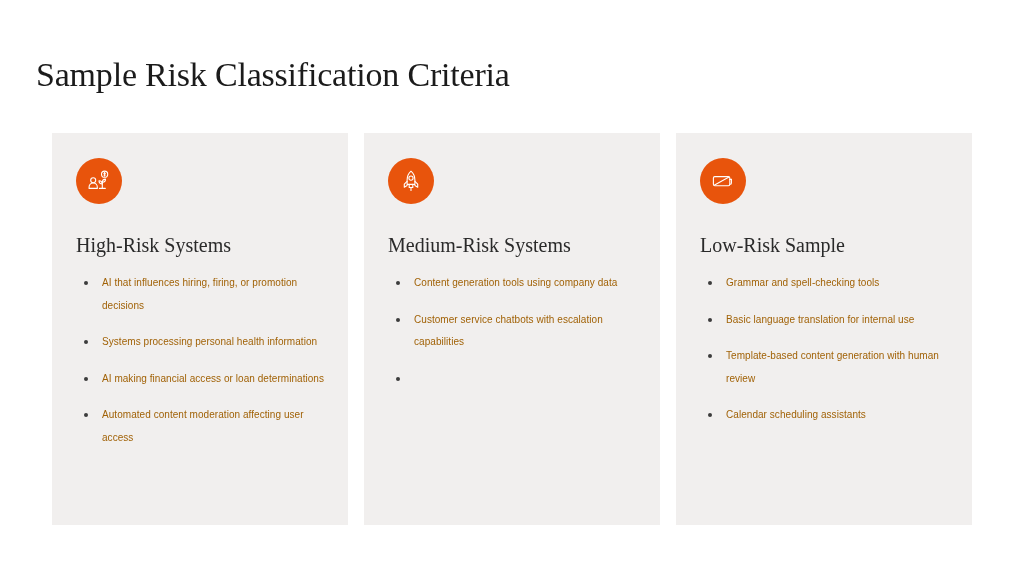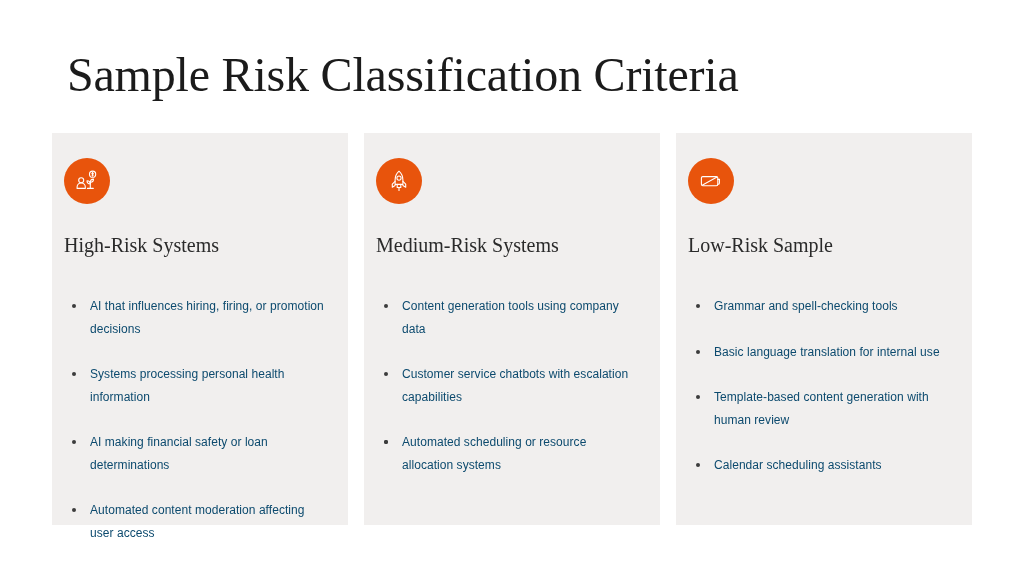--- a/index.html
+++ b/index.html
@@ -20,24 +20,24 @@
   .slide {
     position: relative;
     width: 1024px;
     height: 576px;
     background: #ffffff;
   }
 
   
   .slide-title {
     position: absolute;
-    left: 67px;
+    left: 36px;
     top: 50px;
     font-family: "Liberation Serif", "DejaVu Serif", serif;
-    font-size: 48px;
+    font-size: 34px;
     line-height: 50px;
     font-weight: 400;
     letter-spacing: -0.2px;
     color: #1b1b1b;
     white-space: nowrap;
   }
 
   
   .cards {
     position: absolute;
@@ -45,21 +45,21 @@
     top: 133px;
     width: 920px;
     height: 392px;
     display: flex;
     gap: 16px;
   }
 
   .card {
     flex: 1 1 0;
     background: #f1efee;
-    padding: 25px 24px 20px 12px;
+    padding: 25px 24px 20px 24px;
     display: flex;
     flex-direction: column;
   }
 
   
   .icon-badge {
     width: 46px;
     height: 46px;
     border-radius: 50%;
     background: #e8540c;
@@ -88,25 +88,24 @@
   .bullets {
     margin-top: 14px;
     list-style: none;
   }
 
   .bullet {
     position: relative;
     padding-left: 26px;
     margin-bottom: 14px;
     font-family: "Liberation Sans", sans-serif;
-    font-size: 12px;
+    font-size: 10px;
     line-height: 22.5px;
-    color: #0c4a6e;
+    color: #a16207;
     letter-spacing: 0.05px;
-    margin-top: 23px;
   }
 
   .bullet:last-child { margin-bottom: 0; }
 
   .bullet .dot {
     position: absolute;
     left: 8px;
     top: 9px;
     width: 4px;
     height: 4px;
@@ -143,21 +142,21 @@
         <li class="bullet">
           <span class="dot"></span>
           <span>AI that influences hiring, firing, or promotion decisions</span>
         </li>
         <li class="bullet">
           <span class="dot"></span>
           <span>Systems processing personal health information</span>
         </li>
         <li class="bullet">
           <span class="dot"></span>
-          <span>AI making financial safety or loan determinations</span>
+          <span>AI making financial access or loan determinations</span>
         </li>
         <li class="bullet">
           <span class="dot"></span>
           <span>Automated content moderation affecting user access</span>
         </li>
       </ul>
     </section>
 
     <section class="card">
       <div class="icon-badge">
@@ -178,24 +177,20 @@
           <span class="dot"></span>
           <span>Content generation tools using company data</span>
         </li>
         <li class="bullet">
           <span class="dot"></span>
           <span>Customer service chatbots with escalation capabilities</span>
         </li>
         <li class="bullet">
           <span class="dot"></span>
         </li>
-        <li class="bullet">
-          <span class="dot"></span>
-          <span>Automated scheduling or resource allocation systems</span>
-        </li>
       </ul>
     </section>
 
     <section class="card">
       <div class="icon-badge">
         <svg width="26" height="26" viewBox="0 0 26 26" fill="none" stroke="#ffffff" stroke-width="1.1" stroke-linecap="round" stroke-linejoin="round">
           <rect x="3.4" y="8.6" width="16.4" height="9.1" rx="1.4"></rect>
           <path d="M21.4 11.4v3.6a1.3 1.3 0 0 1-1.3 1.3h-0.3"></path>
           <path d="M21.4 11.4h-1.6"></path>
           <path d="M4.6 17.1 18.6 9.2"></path>

